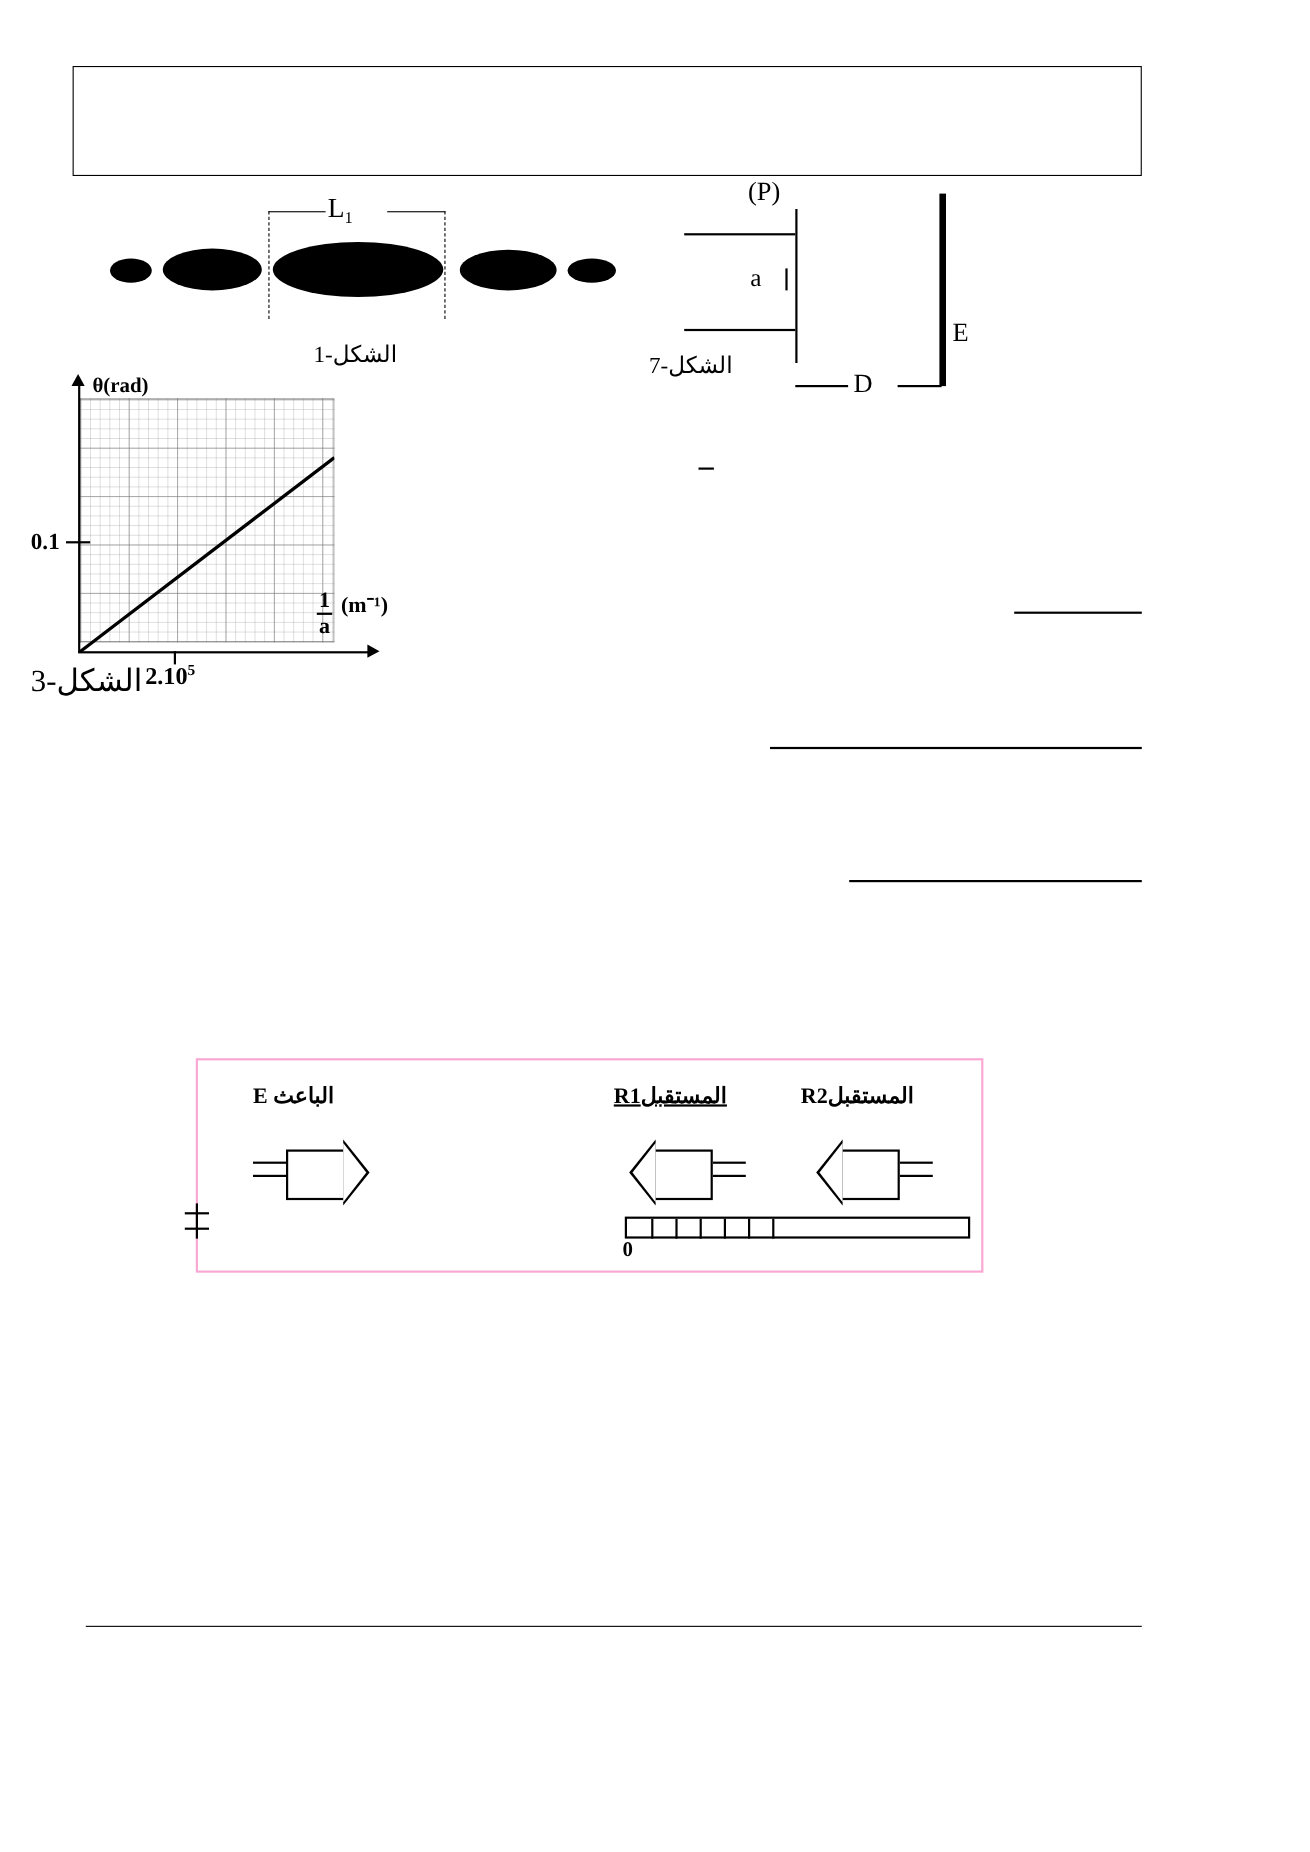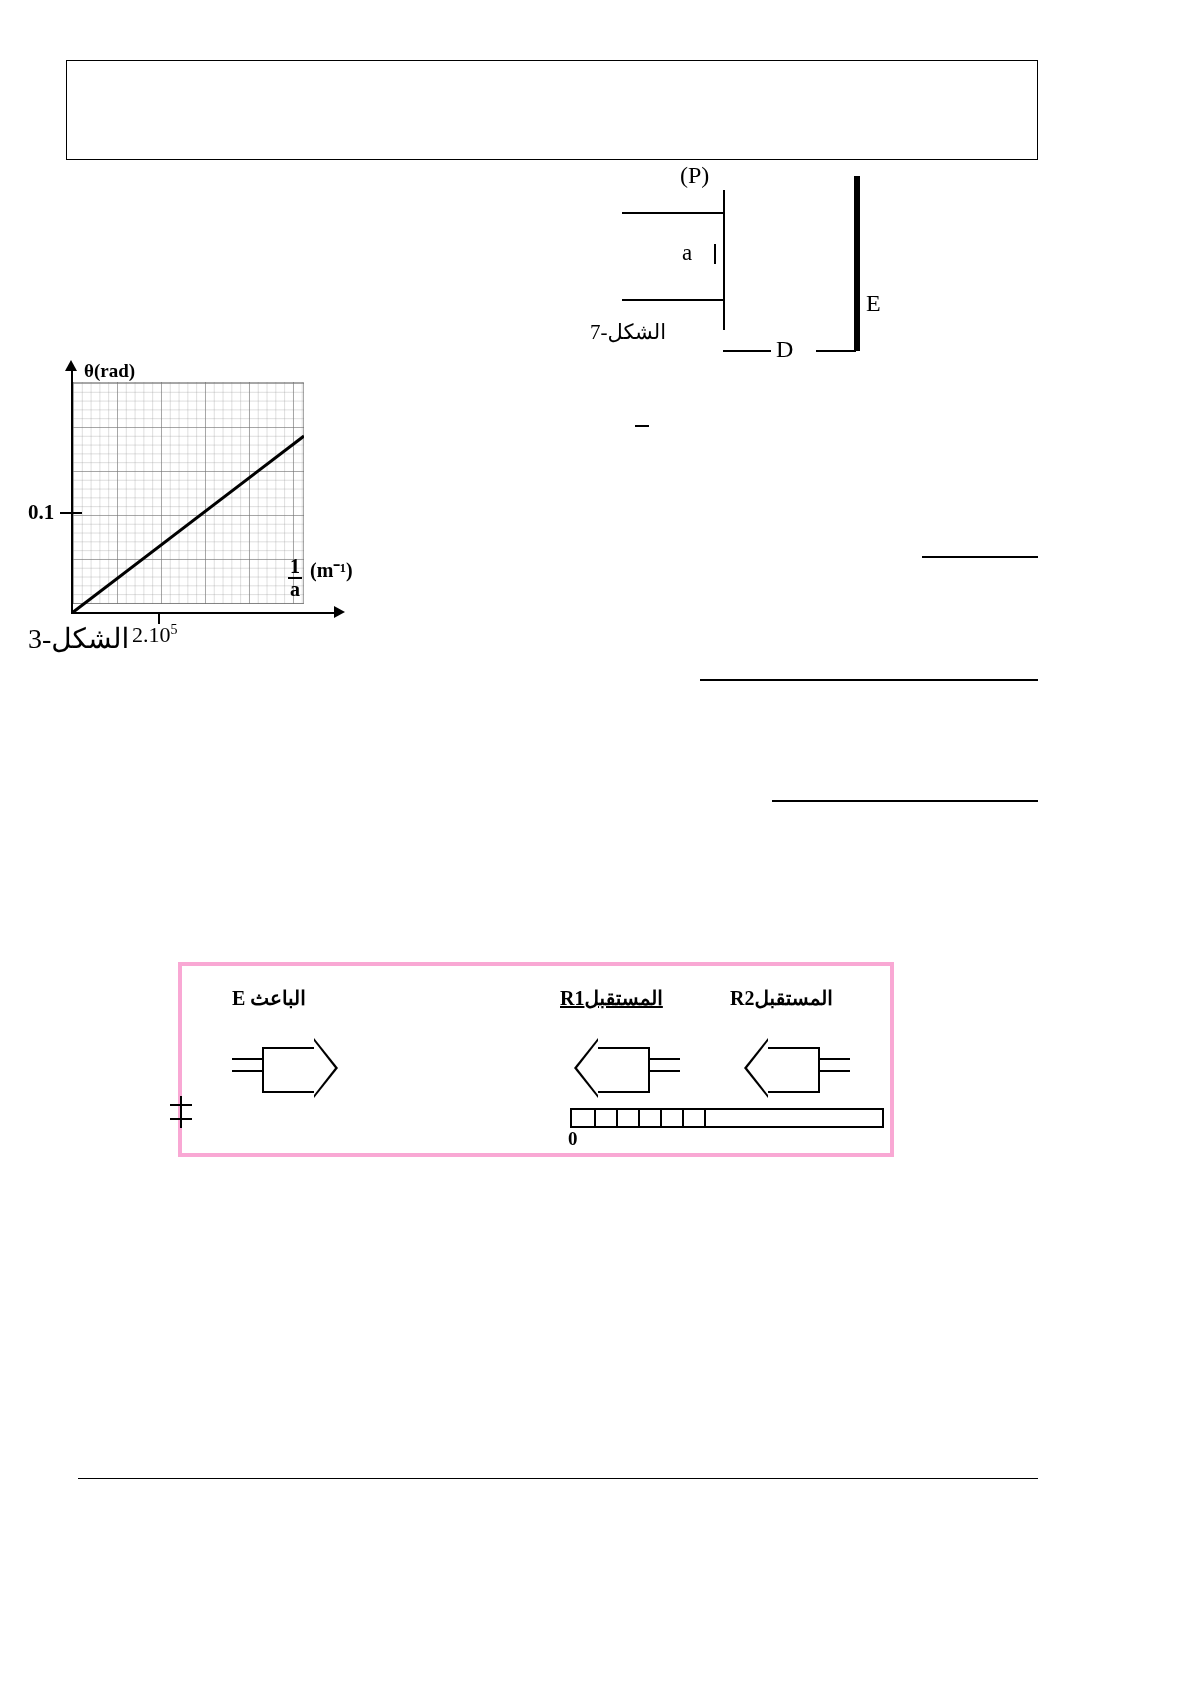--- a/index.html
+++ b/index.html
@@ -154,21 +154,21 @@
     position: absolute;
     left: 0px; top: 158px;
     font-size: 21px;
     direction: rtl;
   }
 
   
   #fig3 {
     position: absolute;
     left: 40px;
-    top: 360px;
+    top: 340px;
     width: 350px;
     height: 300px;
   }
   #graph-grid {
     position: absolute;
     left: 32px; top: 22px;
     width: 232px; height: 222px;
     background-color: #ffffff;
     background-image:
       linear-gradient(to right, rgba(120,120,120,0.55) 1px, transparent 1px),
@@ -234,21 +234,21 @@
   #x-tick {
     position: absolute;
     left: 118px; top: 252px;
     height: 12px;
     border-left: 2px solid #000;
   }
   #x-val {
     position: absolute;
     left: 92px; top: 262px;
     font-size: 22px;
-    font-weight: normal;
+    font-weight: bold;
   }
   #x-val sup { font-size: 14px; }
   #x-axis-label {
     position: absolute;
     left: 248px; top: 196px;
     font-size: 20px;
     font-weight: bold;
     text-align: center;
     line-height: 1.05;
   }
@@ -288,21 +288,21 @@
   #rule-3 { left: 772px; top: 800px; width: 266px; }
   #rule-bottom { left: 78px; top: 1478px; width: 960px; border-top: 1px solid #000; }
 
   
   #fig4 {
     position: absolute;
     left: 178px;
     top: 962px;
     width: 716px;
     height: 195px;
-    border: 4px solid #f9a8d4;
+    border: 2px solid #f9a8d4;
     box-sizing: border-box;
   }
   .transducer { position: absolute; }
   .td-body {
     position: absolute;
     border: 2px solid #000;
     background: #fff;
     width: 52px;
     height: 42px;
     left: 30px;
@@ -389,20 +389,36 @@
     border-left: 2px solid #000;
   }
 </style>
 </head>
 <body>
 
 <div id="page">
 
   <div id="top-box"></div>
 
+  <div id="fig1">
+    <div class="spot" id="spot-a"></div>
+    <div class="spot" id="spot-b"></div>
+    <div class="spot" id="spot-c"></div>
+    <div class="spot" id="spot-d"></div>
+    <div class="spot" id="spot-e"></div>
+
+    <div class="dash-v" id="dash-left"></div>
+    <div class="dash-v" id="dash-right"></div>
+    <div id="l1-bar-left"></div>
+    <div id="l1-bar-right"></div>
+
+    <div id="l1-label"><span>L</span><sub>1</sub></div>
+
+    <div id="fig1-caption">الشكل-1</div>
+  </div>
 
   <div id="fig2">
     <div id="p-label">(P)</div>
     <div id="plate-vertical"></div>
     <div id="slit-upper"></div>
     <div id="slit-lower"></div>
     <div id="a-label">a</div>
     <div id="a-tick"></div>
     <div id="screen-E"></div>
     <div id="e-label">E</div>

